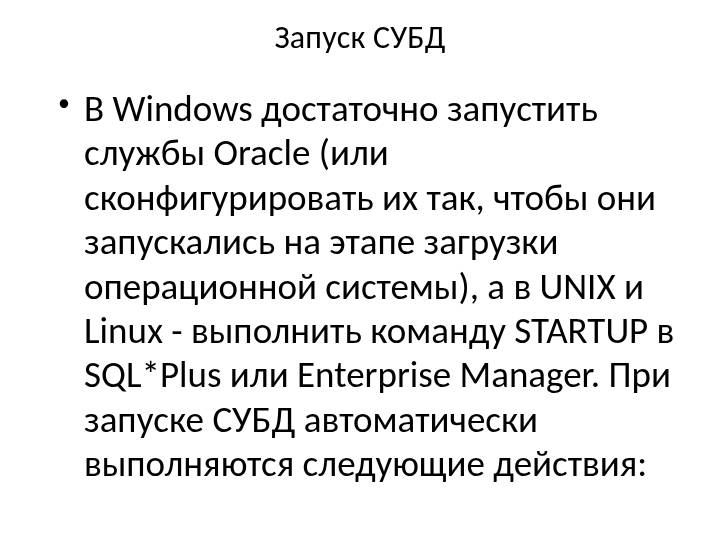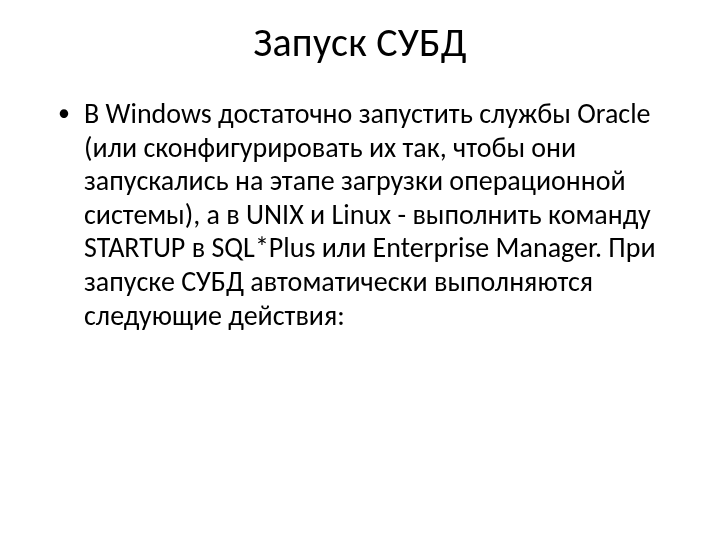--- a/index.html
+++ b/index.html
@@ -13,36 +13,36 @@
     overflow: hidden;
   }
   .slide {
     box-sizing: border-box;
     width: 720px;
     height: 540px;
     padding: 18px 40px 0 40px;
   }
   .title {
     text-align: center;
-    font-size: 40px;
+    font-size: 32px;
     font-weight: 400;
     margin: 0 0 30px 0;
     letter-spacing: 0.2px;
   }
   .body {
     padding-left: 18px;
   }
   ul {
     list-style: none;
     margin: 0;
     padding: 0;
   }
   li {
     position: relative;
-    font-size: 28px;
+    font-size: 37px;
     line-height: 1.20;
     padding-left: 26px;
     text-align: left;
   }
   li::before {
     content: "•";
     position: absolute;
     left: 0;
     top: 0;
     font-size: 24px;

